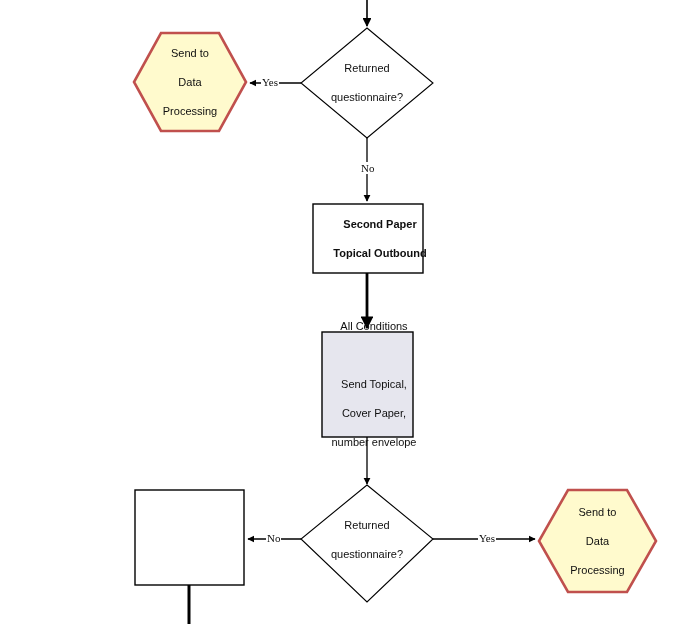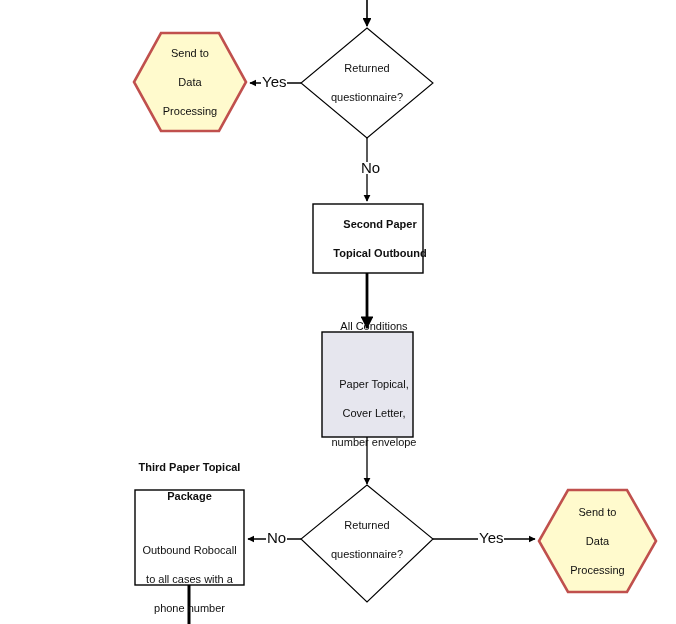--- a/index.html
+++ b/index.html
@@ -18,26 +18,27 @@
     text-align:center;
     color:#0f0f0f;
     font-size:11px;
     line-height:14.5px;
     white-space:pre-line;
     pointer-events:none;
   }
   .bold{font-weight:bold;}
   .edge-label{
     position:absolute;
-    font-size:15px;
+    font-size:11px;
     color:#0a0a0a;
     background:#ffffff;
     padding:0 1px;
     line-height:12px;
     white-space:nowrap;
+    font-family:Liberation Serif, serif;
   }
 </style>
 </head>
 <body>
 
 <div id="canvas">
 
   <svg class="layer" viewBox="0 0 676 624">
     <defs>
       <marker id="arrow" viewBox="0 0 10 10" refX="9" refY="5" markerWidth="5.5" markerHeight="5.5" orient="auto-start-reverse">
@@ -102,47 +103,37 @@
     <div class="txt bold">
       <div>Second Paper</div>
       <div>Topical Outbound</div>
     </div>
   </div>
 
   <div class="node" style="left:322px;top:332px;width:104px;height:105px;">
     <div class="txt">
       <div>All Conditions</div>
       <div style="height:14.5px;"></div>
-      <div>Paper Topical,</div>
-      <div>Cover Letter,</div>
+      <div>Send Topical,</div>
+      <div>Cover Paper,</div>
       <div>number envelope</div>
     </div>
   </div>
 
   <div class="node" style="left:301px;top:485px;width:132px;height:110px;">
     <div class="txt">
       <div>Returned</div>
       <div>questionnaire?</div>
     </div>
   </div>
 
   <div class="edge-label" style="left:478px;top:532px;">Yes</div>
 
   <div class="edge-label" style="left:266px;top:532px;">No</div>
 
-  <div class="node" style="left:135px;top:490px;width:109px;height:95px;">
-    <div class="txt">
-      <div class="bold">Third Paper Topical</div>
-      <div class="bold">Package</div>
-      <div style="height:11px;"></div>
-      <div>Outbound Robocall</div>
-      <div>to all cases with a</div>
-      <div>phone number</div>
-    </div>
-  </div>
 
   <div class="node" style="left:539px;top:490px;width:117px;height:102px;">
     <div class="txt">
       <div>Send to</div>
       <div>Data</div>
       <div>Processing</div>
     </div>
   </div>
 
 </div>

